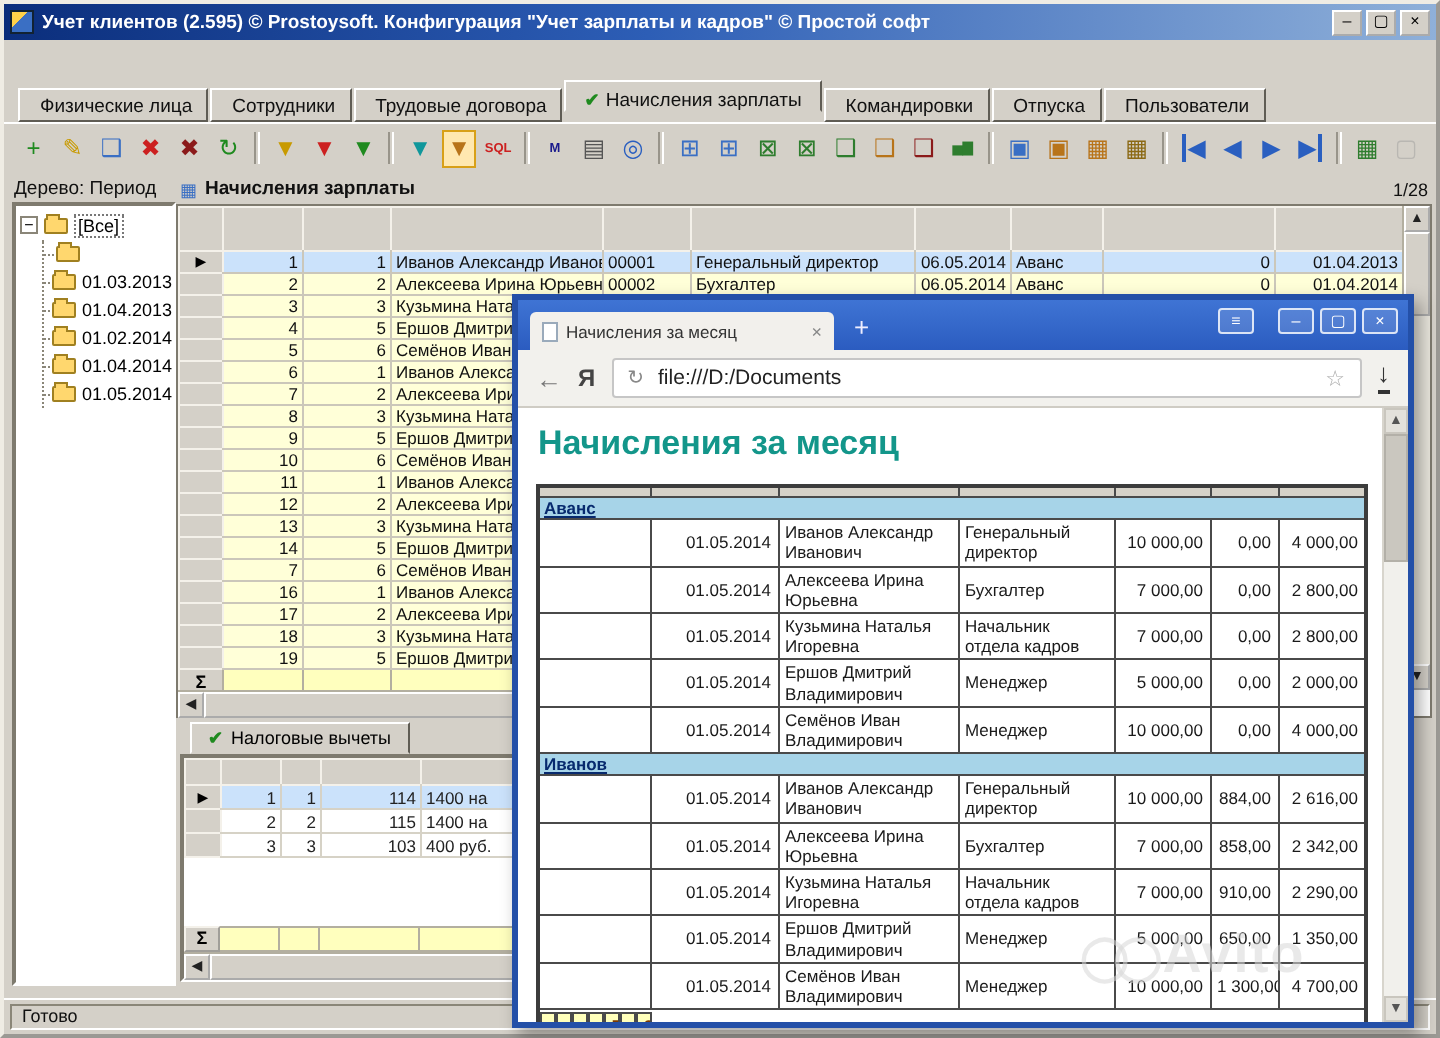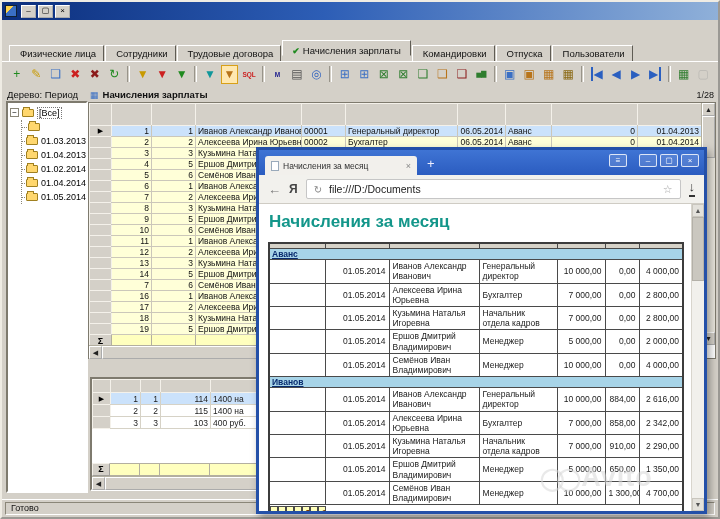--- a/index.html
+++ b/index.html
@@ -117,20 +117,21 @@
   .watermark{position:absolute;left:540px;top:462px;z-index:60;font-size:27px;font-weight:bold;color:rgba(215,215,215,.55);letter-spacing:1px;white-space:nowrap;pointer-events:none}
   .watermark .logo{font-size:22px;letter-spacing:-8px;margin-right:8px}
 </style>
 </head>
 <body>
 
 <div class="app">
 
   <div class="titlebar">
     <span class="appico"></span>
+    <span class="apptitle">Учет клиентов (2.595) © Prostoysoft. Конфигурация "Учет зарплаты и кадров" © Простой софт</span>
     <span class="winbtns">
       <span class="wbtn">–</span>
       <span class="wbtn">▢</span>
       <span class="wbtn">×</span>
     </span>
   </div>
 
   <div class="menubar">
       <span class="mitem"></span>
       <span class="mitem"></span>
@@ -582,20 +583,23 @@
       <div class="sbtn">▲</div>
       <div class="vthumb"></div>
       <div class="sbtn vdn">▼</div>
     </div>
     <div class="hscroll">
       <div class="sbtn">◀</div>
       <div class="hthumb"></div>
     </div>
   </div>
 
+  <div class="subtab">
+    <span class="chk">✔</span><span>Налоговые вычеты</span>
+  </div>
 
   <div class="subwrap">
     <table class="sgrid">
       <colgroup>
           <col style="width:18px">
           <col style="width:30px">
           <col style="width:20px">
           <col style="width:50px">
           <col>
         </colgroup>

